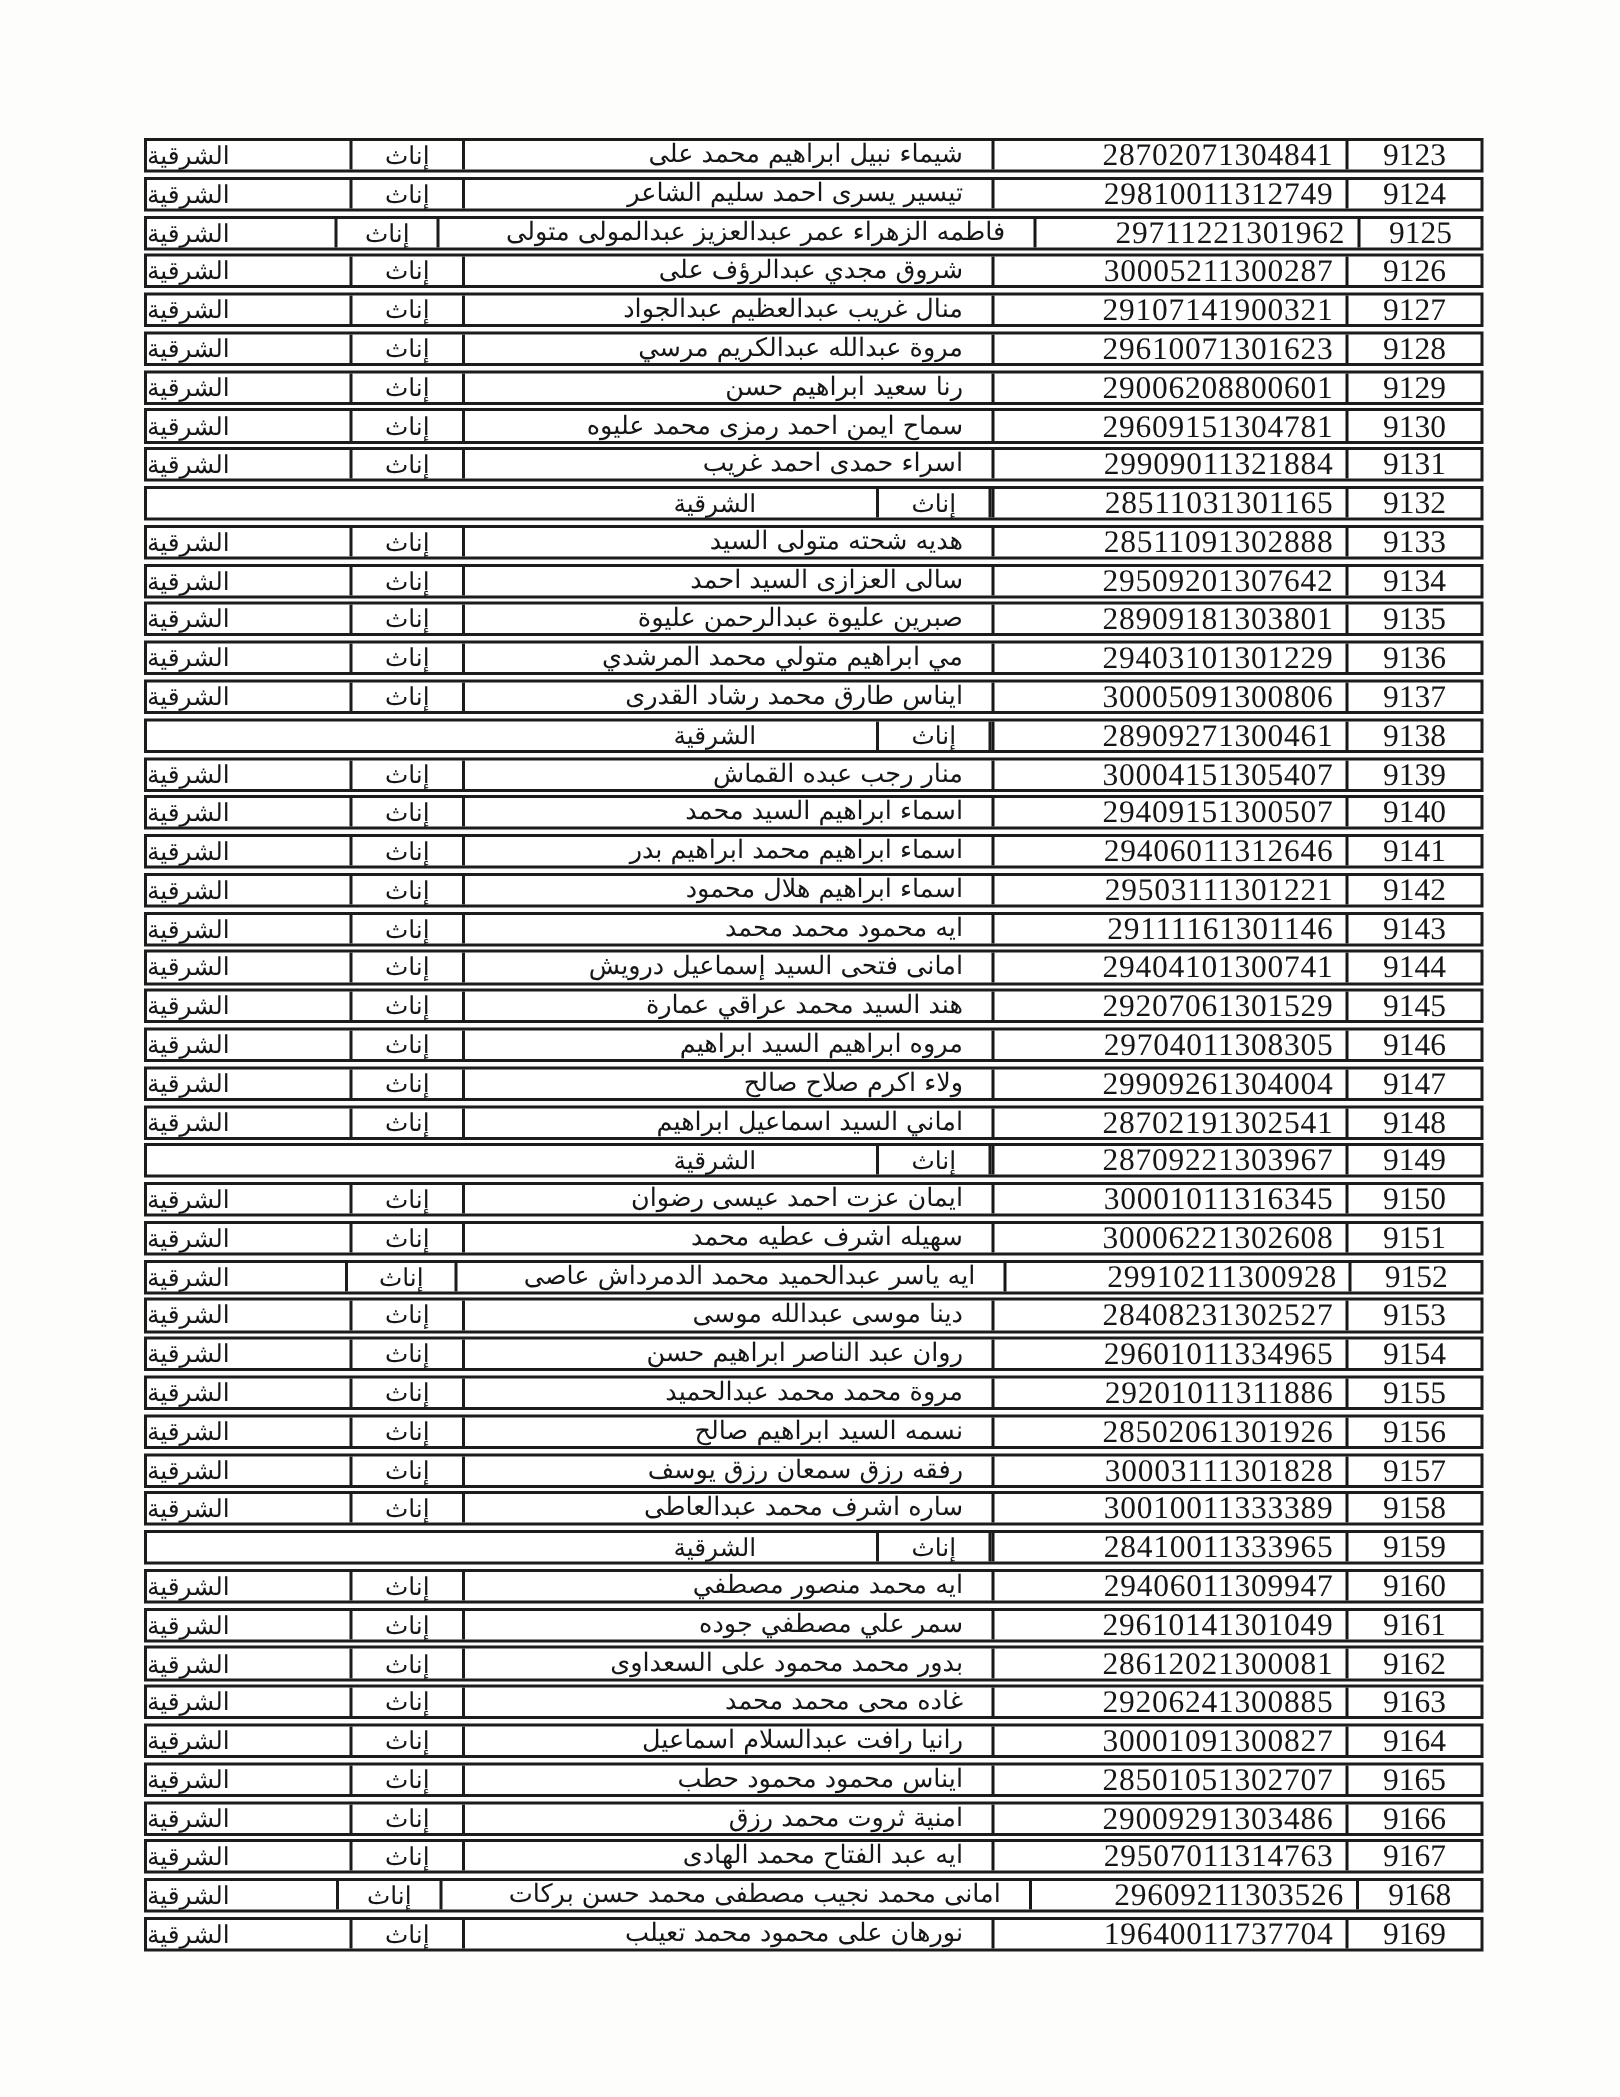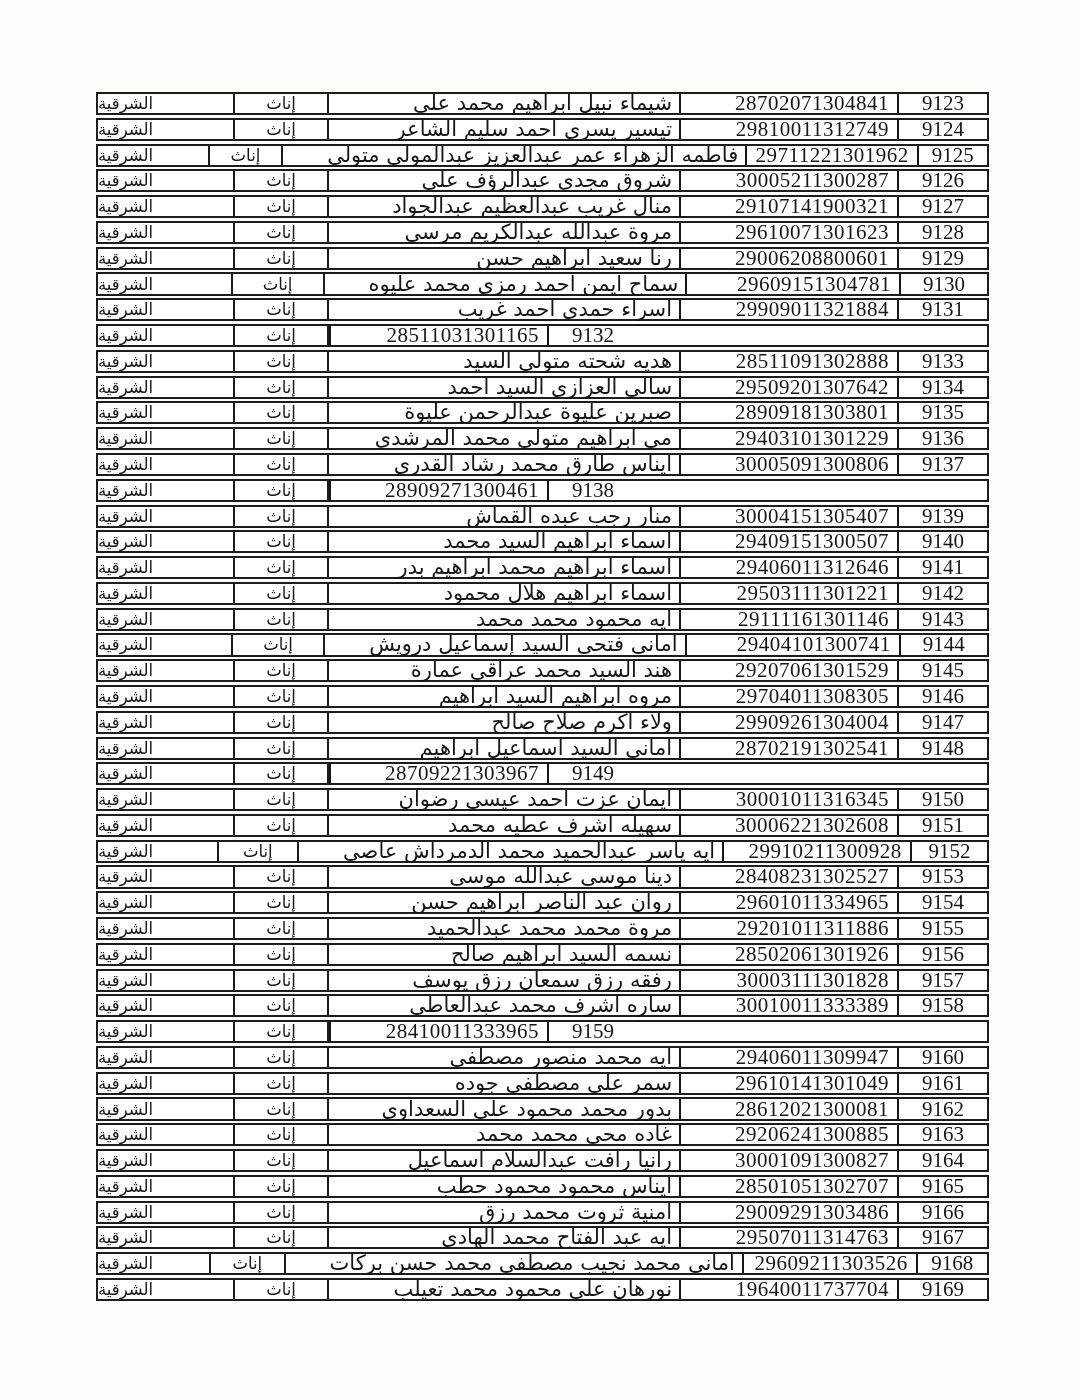--- a/index.html
+++ b/index.html
@@ -29,57 +29,58 @@
     flex-direction: column;
     gap: 2.7px;
   }
   .row {
     display: flex;
     flex-direction: row;
     height: 23.1px;
     box-sizing: border-box;
     border: 2px solid #1c1c1c;
     background: #ffffff;
+    justify-content: flex-end;
   }
   .cell {
     box-sizing: border-box;
     display: flex;
     align-items: center;
     height: 100%;
     overflow: visible;
     white-space: nowrap;
   }
   .cell-gov {
     width: 137px;
     border-right: 2px solid #1c1c1c;
     justify-content: flex-end;
     padding-right: 22px;
     font-size: 16.5px;
     line-height: 19px;
     direction: rtl;
   }
   .cell-gender {
-    width: 94px;
+    width: 75px;
     border-right: 2px solid #1c1c1c;
     justify-content: center;
     font-size: 16.5px;
     line-height: 19px;
     direction: rtl;
   }
   .cell-name {
     flex: 1;
     direction: rtl;
     justify-content: flex-start; 
-    padding-right: 7px;
-    font-size: 21px;
+    padding-right: 19px;
+    font-size: 17px;
     line-height: 19px;
     margin-left: 44px;
   }
   .cell-id {
-    width: 220px;
+    width: 238px;
     border-left: 2.5px solid #171717;
     border-right: 2.5px solid #171717;
     justify-content: flex-end;
     padding-right: 8px;
     font-family: "Liberation Serif", "DejaVu Serif", serif;
     font-size: 21px;
     line-height: 19px;
     letter-spacing: 0.5px;
   }
   .cell-serial {

